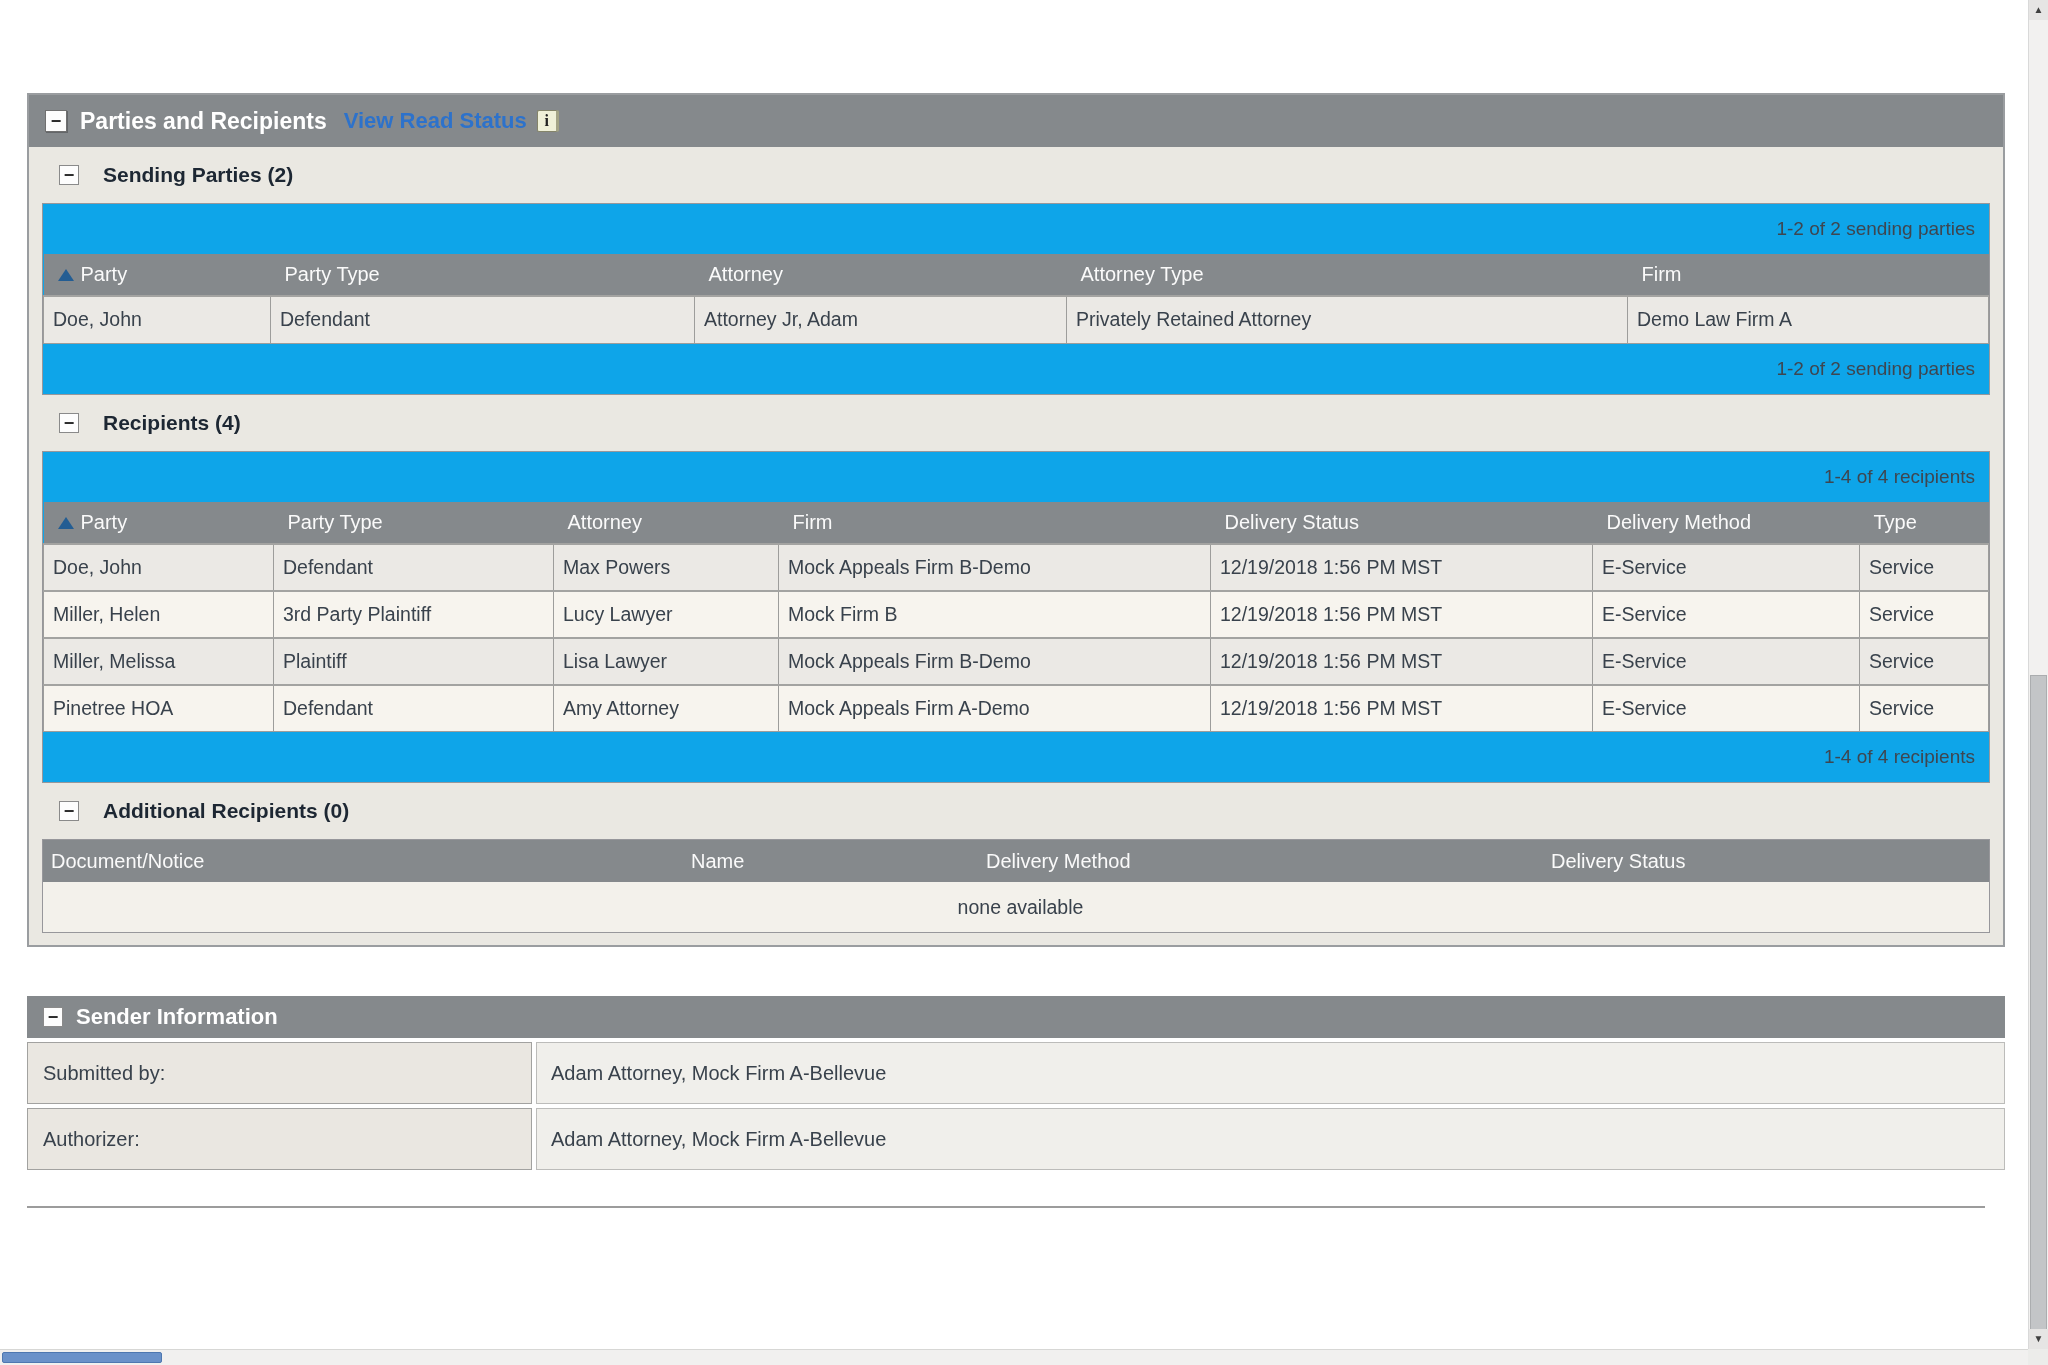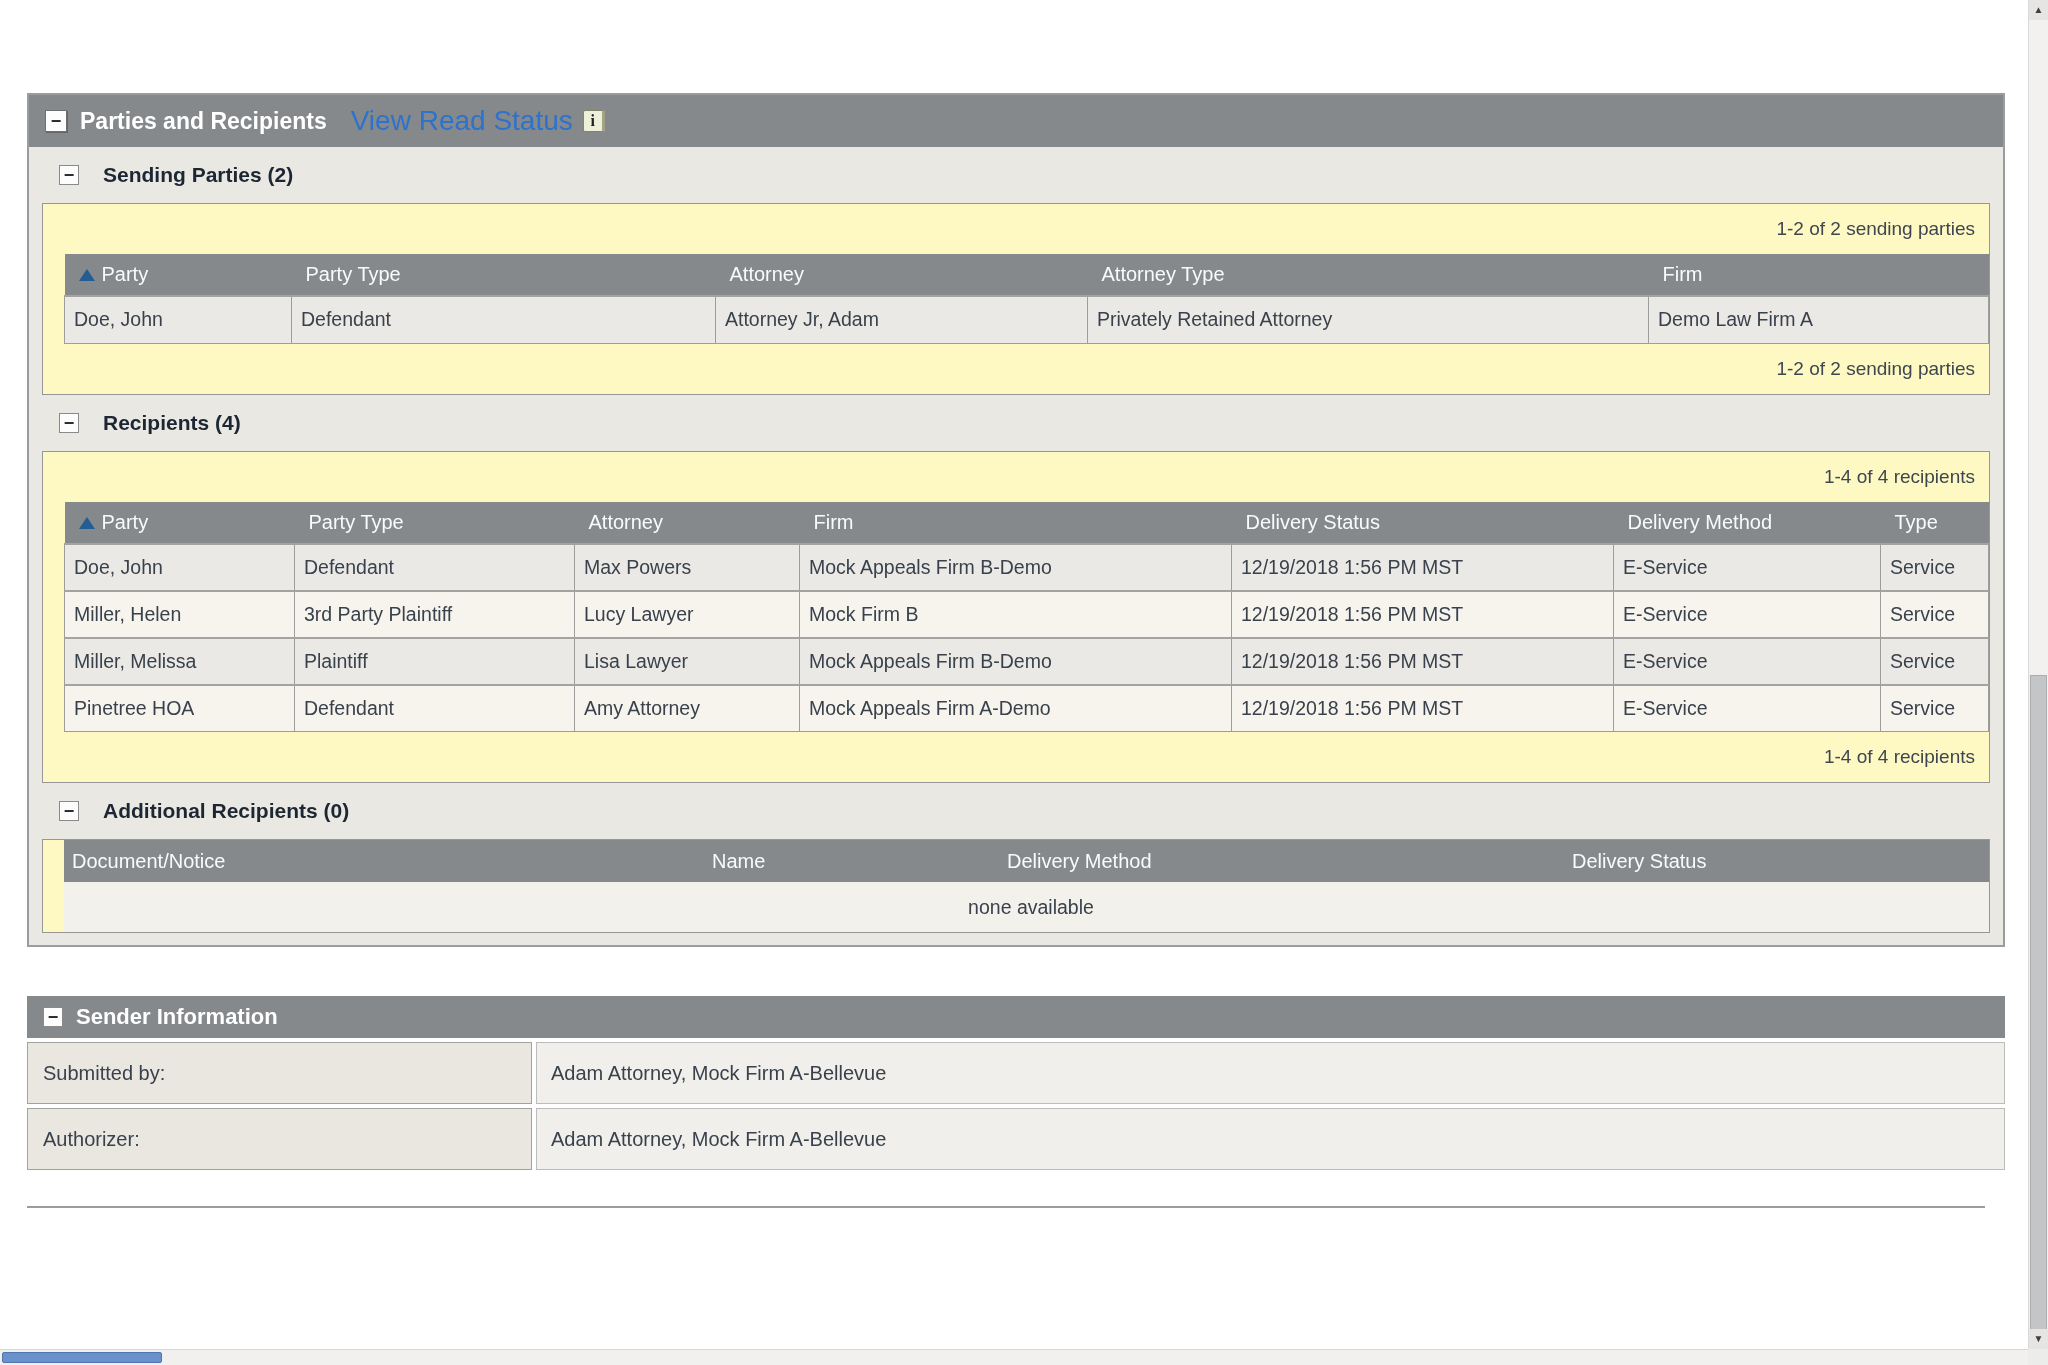--- a/index.html
+++ b/index.html
@@ -21,34 +21,34 @@
   }
   .sender-panel .section-bar { height:42px; }
   .collapse-box {
     display:inline-flex; align-items:center; justify-content:center;
     width:22px; height:22px; background:#fdfdfd; border:1px solid #707070;
     color:#2b2b2b; font-size:18px; font-weight:bold; line-height:1; cursor:pointer;
     box-shadow:1px 1px 0 rgba(0,0,0,0.25);
   }
   .collapse-box.small { width:20px; height:20px; box-shadow:none; border-color:#8a8a8a; }
   .section-title { color:#ffffff; font-size:23px; font-weight:bold; margin-left:13px; }
-  .read-status-link { color:#2d72cb; font-size:28px; font-weight:normal; margin-left:24px; text-decoration:none; cursor:pointer; }
+  .read-status-link { color:#2d72cb; font-size:22px; font-weight:bold; margin-left:17px; text-decoration:none; cursor:pointer; }
   .info-icon {
     display:inline-flex; align-items:center; justify-content:center;
     width:22px; height:22px; margin-left:10px; background:#eff0d8;
     border:1px solid #84846a; border-right:3px solid #a3a386; border-radius:2px;
     color:#222; font-family:"Liberation Serif", serif; font-weight:bold; font-size:16px; cursor:pointer;
   }
 
   
   .subheader { height:56px; display:flex; align-items:center; padding-left:30px; }
   .subheader-label { margin-left:24px; font-size:21px; font-weight:bold; color:#1d2733; }
 
   
-  .tablebox { margin:0 13px; border:1px solid #97979b; background:#fef9c3;padding-left:21px; }
+  .tablebox { margin:0 13px; border:1px solid #97979b; background:#0ea5e9; }
   .pager {
     height:50px; line-height:50px; text-align:right; padding-right:14px;
     font-size:19px; color:#3e4650;
   }
   table { width:100%; border-collapse:collapse; table-layout:fixed; }
   thead th {
     background:#85898c; color:#fafafa; font-weight:normal; font-size:20px;
     height:42px; text-align:left; padding-left:14px; white-space:nowrap; overflow:hidden; cursor:pointer;
   }
   tbody td {

